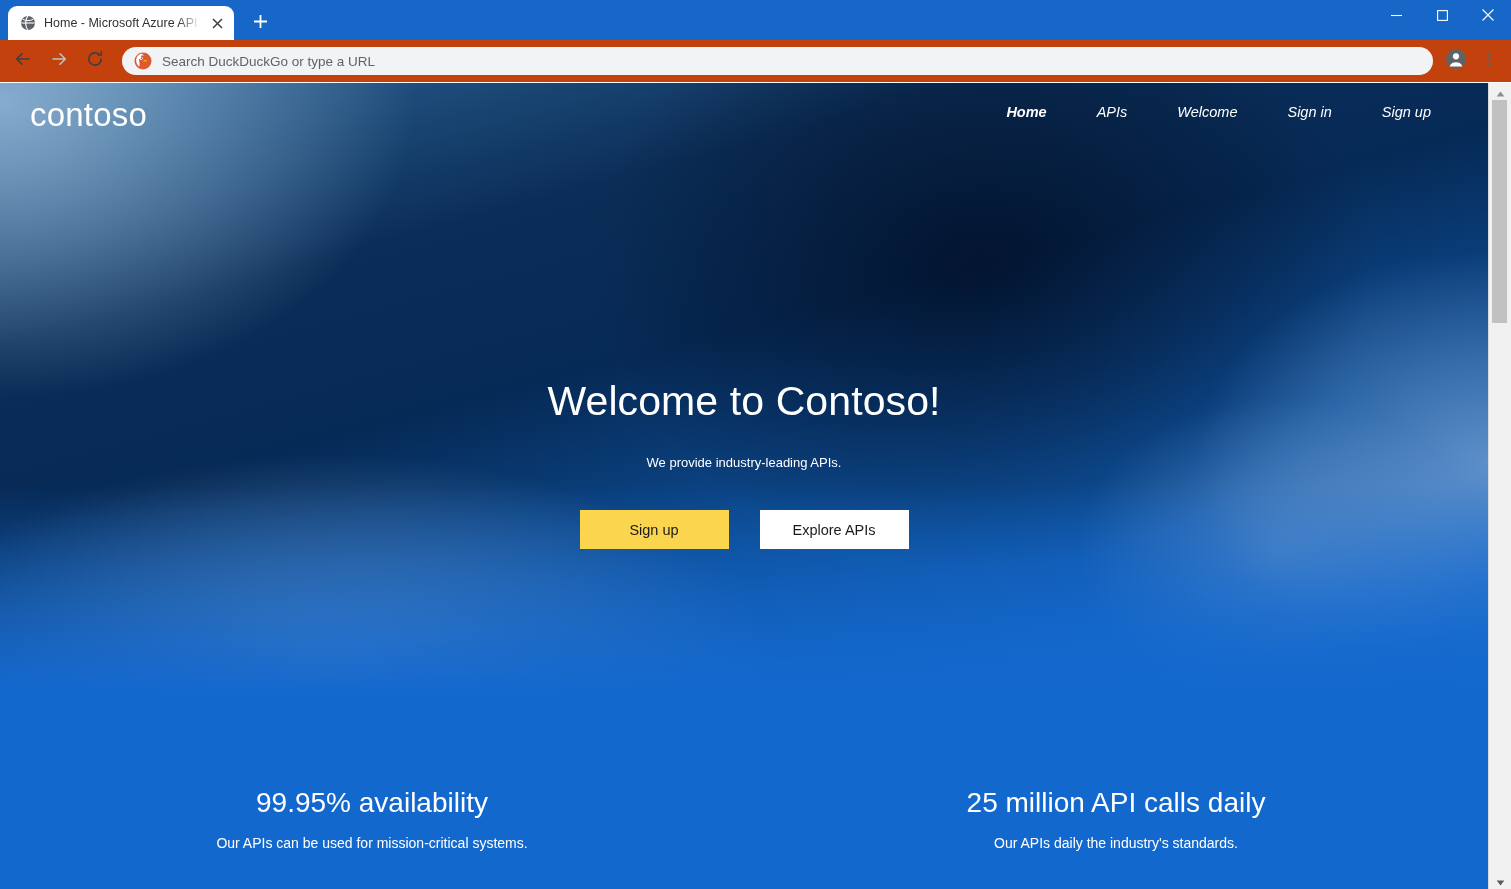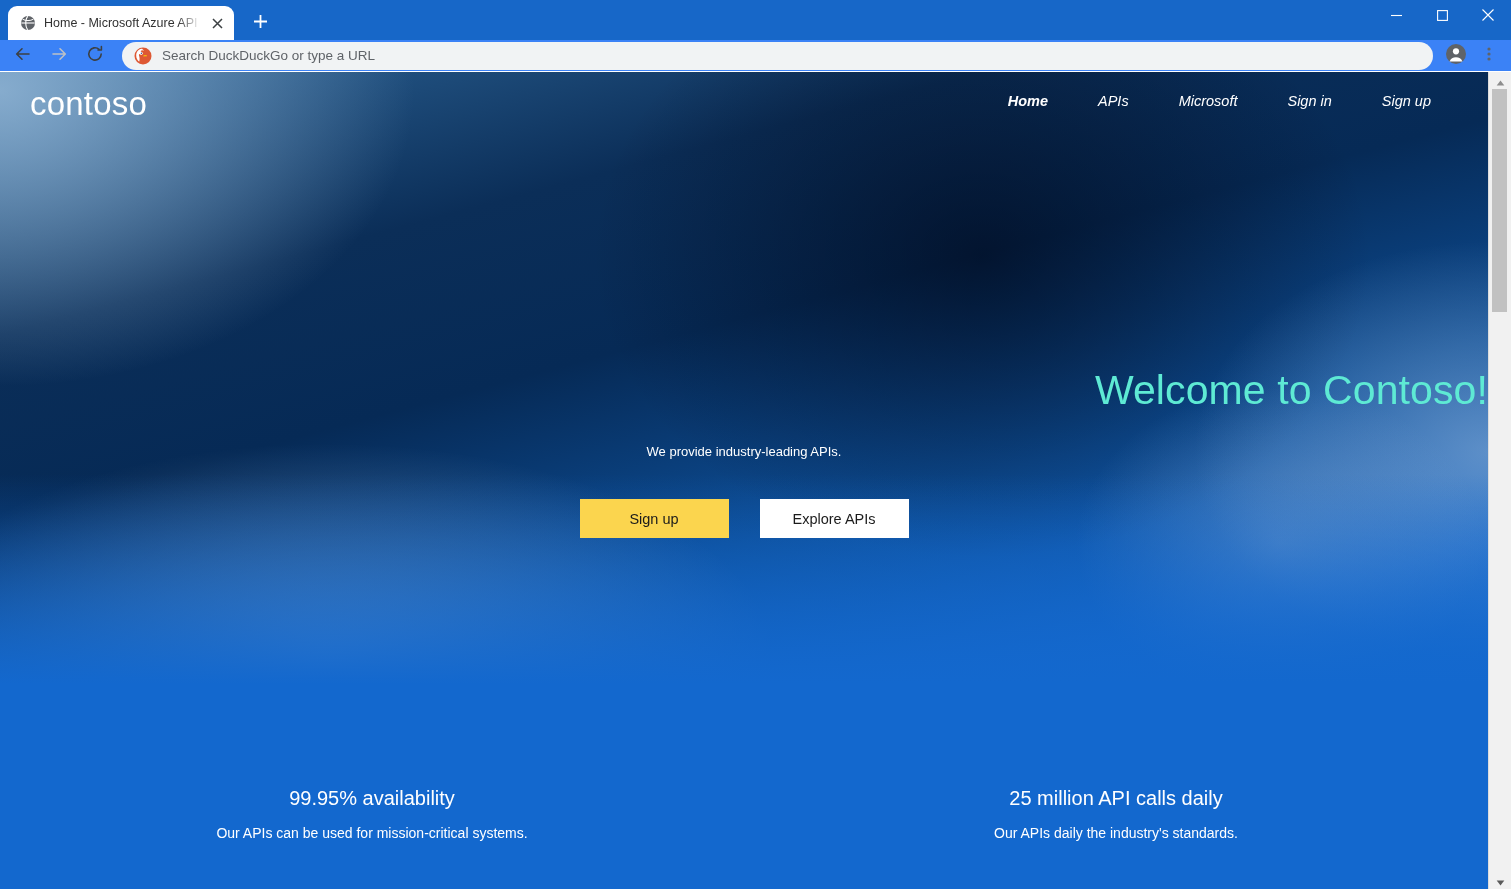--- a/index.html
+++ b/index.html
@@ -77,22 +77,22 @@
   }
   .wc {
     width: 46px; height: 32px;
     display: flex; align-items: center; justify-content: center;
     color: #ffffff;
     cursor: pointer;
   }
 
   
   .toolbar {
-    height: 32px;
-    background: #3b82f6;
+    height: 43px;
+    background: #c2410c;
     display: flex;
     align-items: center;
     padding: 0 8px 0 6px;
     gap: 2px;
     flex: none;
     border-bottom: 1px solid #ffffff;
   }
   .tbtn {
     width: 34px; height: 34px;
     border-radius: 50%;
@@ -202,24 +202,23 @@
   
   .hero {
     position: relative;
     z-index: 2;
     padding-top: 238px;
     text-align: center;
   }
   .hero h1 {
     font-size: 41px;
     font-weight: normal;
-    color: #5eead4;
+    color: #ffffff;
     letter-spacing: .1px;
     line-height: 1.1;
-    text-align: right;
   }
   .hero .sub {
     margin-top: 31px;
     font-size: 13px;
     color: #ffffff;
   }
   .cta-row {
     margin-top: 40px;
     display: flex;
     justify-content: center;
@@ -250,21 +249,21 @@
     display: flex;
     align-items: flex-start;
     padding-top: 72px;
   }
   .stat {
     flex: 1 1 0;
     text-align: center;
     padding: 0 14px;
   }
   .stat-value {
-    font-size: 20px;
+    font-size: 28px;
     font-weight: normal;
     color: #ffffff;
     line-height: 1.2;
   }
   .stat-label {
     margin-top: 15px;
     font-size: 14px;
     color: #ffffff;
   }
 
@@ -417,21 +416,21 @@
   <div class="viewport">
 
     <div class="page">
       <div class="hero-bg"></div>
 
       <div class="nav">
         <div class="logo">contoso</div>
         <div class="nav-links">
           <a class="nav-link active">Home</a>
           <a class="nav-link">APIs</a>
-          <a class="nav-link">Microsoft</a>
+          <a class="nav-link">Welcome</a>
           <a class="nav-link">Sign in</a>
           <a class="nav-link">Sign up</a>
         </div>
       </div>
 
       <div class="hero">
         <h1>Welcome to Contoso!</h1>
         <div class="sub">We provide industry-leading APIs.</div>
         <div class="cta-row">
           <button class="btn btn-primary">Sign up</button>

